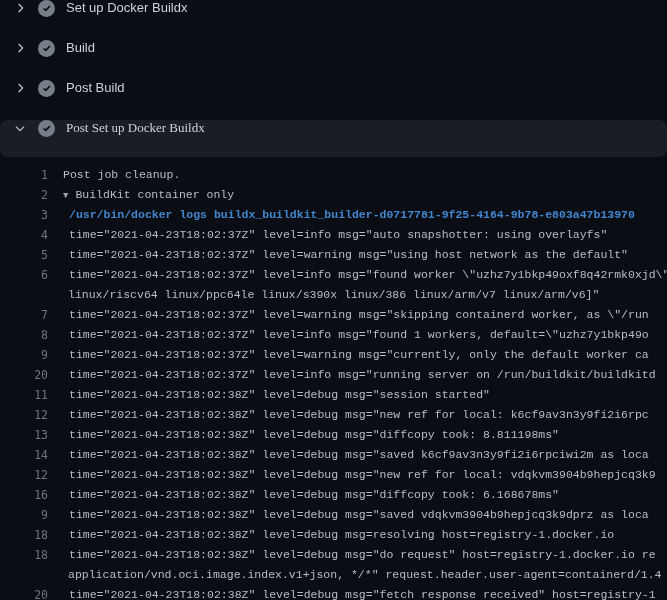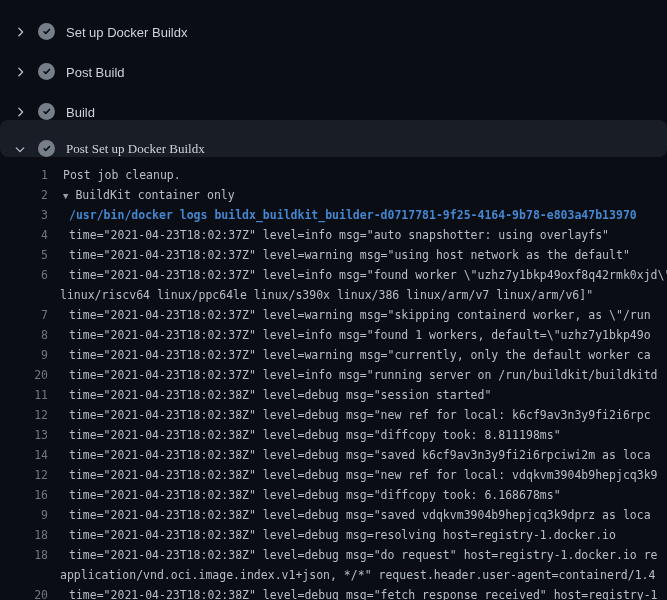--- a/index.html
+++ b/index.html
@@ -14,21 +14,21 @@
   }
   *{box-sizing:border-box;}
   html,body{margin:0;padding:0;}
   body{
     width:667px;height:600px;overflow:hidden;
     background:var(--background);
     font-family:"Liberation Sans", sans-serif;
   }
   
   .step-row{
-    display:flex;align-items:flex-end;height:40px;padding-left:12px;
+    display:flex;align-items:flex-start;height:40px;padding-left:12px;
     cursor:pointer;
   }
   .step-row.expanded{
     height:37px;background:var(--header-highlight);border-radius:8px;font-family:Liberation Serif, serif;
   }
   .chev{
     width:16px;height:16px;display:flex;align-items:center;justify-content:center;
     color:var(--chevron);flex:0 0 auto;
   }
   .chev svg{display:block;}
@@ -39,24 +39,24 @@
   .log{
     padding-top:8px;
     font-family:"DejaVu Sans Mono","Liberation Mono",monospace;
     font-size:11.5px;
   }
   .log-row{display:flex;height:20px;line-height:20px;white-space:pre;}
   .ln{
     width:48px;text-align:right;color:var(--line-number);
     flex:0 0 auto;cursor:pointer;user-select:none;
   }
-  .lt{color:var(--log-text);}
+  .lt{color:var(--log-text);font-family:Liberation Mono, monospace;}
   .ind-outer{margin-left:15px;}
   .ind-inner{margin-left:21px;}
-  .ind-cont{margin-left:12px;}
+  .ind-cont{margin-left:20px;}
   .st-command{color:var(--command-blue);font-weight:bold;}
   .tri{color:#959da5;margin-right:7px;font-size:9px;}
 </style>
 </head>
 <body>
 
 <div id="steps">
     <div class="step-row">
       <span class="chev">
         <svg width="14" height="14" viewBox="0 0 16 16" fill="currentColor" aria-hidden="true">
@@ -76,35 +76,35 @@
         <svg width="14" height="14" viewBox="0 0 16 16" fill="currentColor" aria-hidden="true">
           <path d="M6.22 3.22a.75.75 0 0 1 1.06 0l4.25 4.25a.75.75 0 0 1 0 1.06l-4.25 4.25a.75.75 0 1 1-1.06-1.06L9.94 8 6.22 4.28a.75.75 0 0 1 0-1.06Z"></path>
         </svg>
       </span>
       <span class="status">
         <svg width="17" height="17" viewBox="0 0 16 16" aria-hidden="true">
           <circle cx="8" cy="8" r="8" fill="var(--check-circle)"></circle>
           <path fill="var(--background)" d="M11.28 5.72a.75.75 0 0 1 0 1.06l-3.5 3.5a.75.75 0 0 1-1.06 0l-1.5-1.5a.75.75 0 1 1 1.06-1.06l.97.97 2.97-2.97a.75.75 0 0 1 1.06 0Z"></path>
         </svg>
       </span>
-      <span class="step-label">Post Build</span>
+      <span class="step-label">Build</span>
     </div>
     <div class="step-row">
       <span class="chev">
         <svg width="14" height="14" viewBox="0 0 16 16" fill="currentColor" aria-hidden="true">
           <path d="M6.22 3.22a.75.75 0 0 1 1.06 0l4.25 4.25a.75.75 0 0 1 0 1.06l-4.25 4.25a.75.75 0 1 1-1.06-1.06L9.94 8 6.22 4.28a.75.75 0 0 1 0-1.06Z"></path>
         </svg>
       </span>
       <span class="status">
         <svg width="17" height="17" viewBox="0 0 16 16" aria-hidden="true">
           <circle cx="8" cy="8" r="8" fill="var(--check-circle)"></circle>
           <path fill="var(--background)" d="M11.28 5.72a.75.75 0 0 1 0 1.06l-3.5 3.5a.75.75 0 0 1-1.06 0l-1.5-1.5a.75.75 0 1 1 1.06-1.06l.97.97 2.97-2.97a.75.75 0 0 1 1.06 0Z"></path>
         </svg>
       </span>
-      <span class="step-label">Build</span>
+      <span class="step-label">Post Build</span>
     </div>
     <div class="step-row expanded">
       <span class="chev down">
         <svg width="14" height="14" viewBox="0 0 16 16" fill="currentColor" aria-hidden="true">
           <path d="M6.22 3.22a.75.75 0 0 1 1.06 0l4.25 4.25a.75.75 0 0 1 0 1.06l-4.25 4.25a.75.75 0 1 1-1.06-1.06L9.94 8 6.22 4.28a.75.75 0 0 1 0-1.06Z"></path>
         </svg>
       </span>
       <span class="status">
         <svg width="17" height="17" viewBox="0 0 16 16" aria-hidden="true">
           <circle cx="8" cy="8" r="8" fill="var(--check-circle)"></circle>

